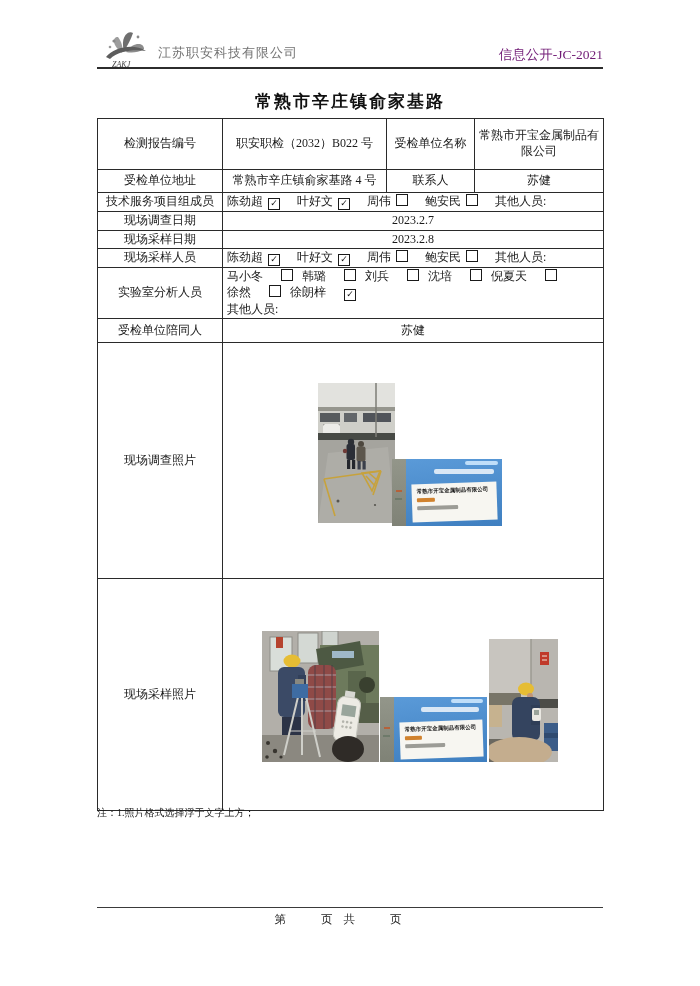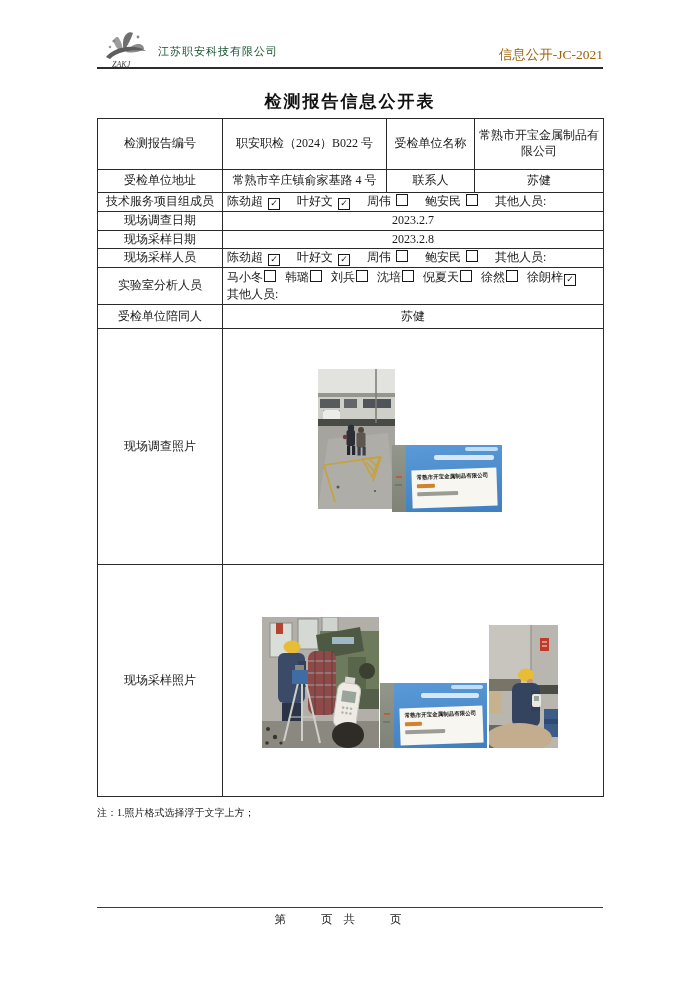--- a/index.html
+++ b/index.html
@@ -1,37 +1,37 @@
 <!DOCTYPE html>
 <html><head>
 <meta charset="utf-8">
 <style>
   html,body { margin:0; padding:0; }
   body { width:700px; height:986px; background:#ffffff; font-family:"Liberation Serif","DejaVu Serif",serif; color:#1a1a1a; }
   .page { position:relative; width:700px; height:986px; background:#fff; overflow:hidden; }
 
   
   .hdr-logo { position:absolute; left:100px; top:27px; width:52px; height:42px; }
-  .hdr-company { position:absolute; left:158px; top:44px; font-size:11px; letter-spacing:1px; color:#14532d; }
-  .hdr-code { position:absolute; left:470px; top:46px; width:133px; text-align:right; font-size:13.5px; color:#a16207; }
+  .hdr-company { position:absolute; left:158px; top:44px; font-size:13px; letter-spacing:1px; color:#737373; }
+  .hdr-code { position:absolute; left:470px; top:46px; width:133px; text-align:right; font-size:13.5px; color:#701a75; }
   .hdr-rule { position:absolute; left:97px; top:67px; width:506px; border-top:2.5px solid #2c2c2c; }
 
   .doc-title { position:absolute; left:0; top:90px; width:700px; text-align:center; font-size:17px; font-weight:bold; letter-spacing:2px; color:#111; }
 
   
   table.form { position:absolute; left:97px; top:118px; width:506px; border-collapse:collapse; table-layout:fixed; }
   table.form td { border:1px solid #2a2a2a; font-size:12px; line-height:1.3; padding:1px 4px; vertical-align:middle; overflow:hidden; color:#1a1a1a; }
   td.lbl { text-align:center; }
   td.ctr { text-align:center; }
   td.chk { padding-left:6px; }
   .person { white-space:nowrap; margin-right:14px; }
   .person .pname { margin-right:5px; }
   .cb { display:inline-block; width:10px; height:10px; border:1.4px solid #1a1a1a; font-size:9px; line-height:9.5px; font-weight:bold; text-align:center; vertical-align:-1px; font-family:"DejaVu Sans",sans-serif; }
   .tight .person { margin-right:6px; }
-  .tight .person .pname { margin-right:1px; }
+  .tight .person .pname { margin-right:18px; }
   .other-line { margin-top:1px; }
   td.photo-cell { position:relative; padding:0; }
 
   
   .ph { position:absolute; overflow:hidden; }
   .ph svg { display:block; }
 
   .shot { position:absolute; background:#8d9083; z-index:3; box-shadow:0 0 0 1px #c9c9c2 inset; }
   .shot-strip { position:absolute; left:0; top:0; bottom:0; width:14px; background:linear-gradient(#93968a,#7f8276); }
   .strip-mark { position:absolute; left:4px; top:46%; width:6px; height:2px; background:#b5623a; }
@@ -62,34 +62,34 @@
     <path d="M6,30 C14,20 34,16 46,24 C34,22 18,24 10,32 Z" fill="#5d5d5d"></path>
     <circle cx="14" cy="14" r="1.6" fill="#8a8a8a"></circle>
     <circle cx="10" cy="20" r="1.3" fill="#9a9a9a"></circle>
     <circle cx="38" cy="10" r="1.4" fill="#8a8a8a"></circle>
     <text x="12" y="40" font-size="8" font-style="italic" fill="#4a4a4a" font-family="Liberation Serif, serif">ZAKJ</text>
   </svg>
   <div class="hdr-company">江苏职安科技有限公司</div>
   <div class="hdr-code">信息公开-JC-2021</div>
   <div class="hdr-rule"></div>
 
-  <div class="doc-title">检测报告信息公开表</div>
+  <div class="doc-title">常熟市辛庄镇俞家基路</div>
 
   <table class="form">
     <colgroup>
         <col style="width:125px">
         <col style="width:164px">
         <col style="width:88px">
         <col style="width:129px">
       </colgroup>
 
     <tbody>
         <tr style="height:51px">
       <td class="lbl">检测报告编号</td>
-      <td class="ctr">职安职检（2024）B022 号</td>
+      <td class="ctr">职安职检（2032）B022 号</td>
       <td class="lbl">受检单位名称</td>
       <td class="ctr">常熟市开宝金属制品有限公司</td>
     </tr>
 
     <tr style="height:23px">
       <td class="lbl">受检单位地址</td>
       <td class="ctr">常熟市辛庄镇俞家基路 4 号</td>
       <td class="lbl">联系人</td>
       <td class="ctr">苏健</td>
     </tr>

